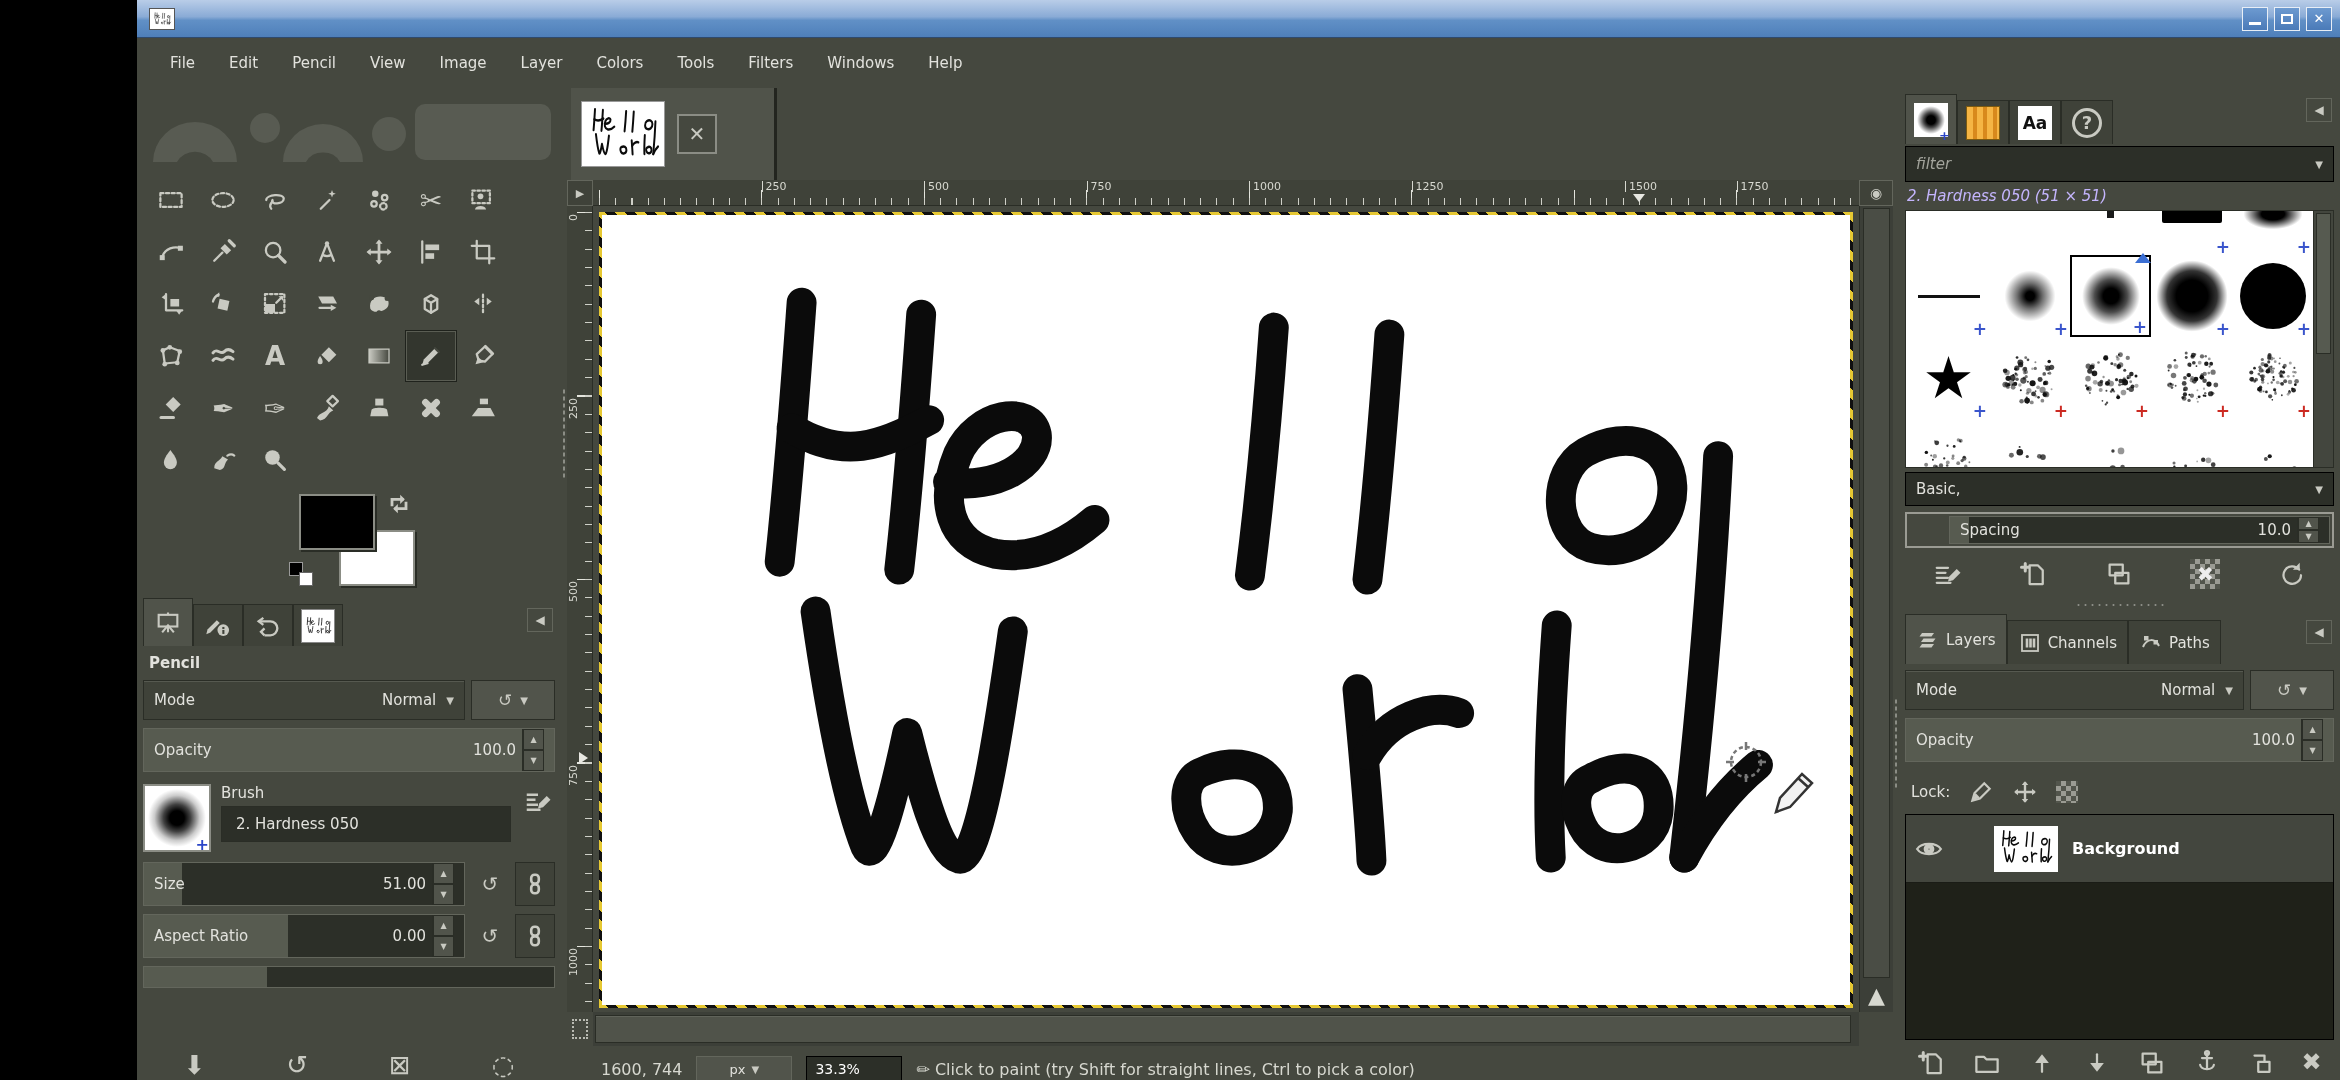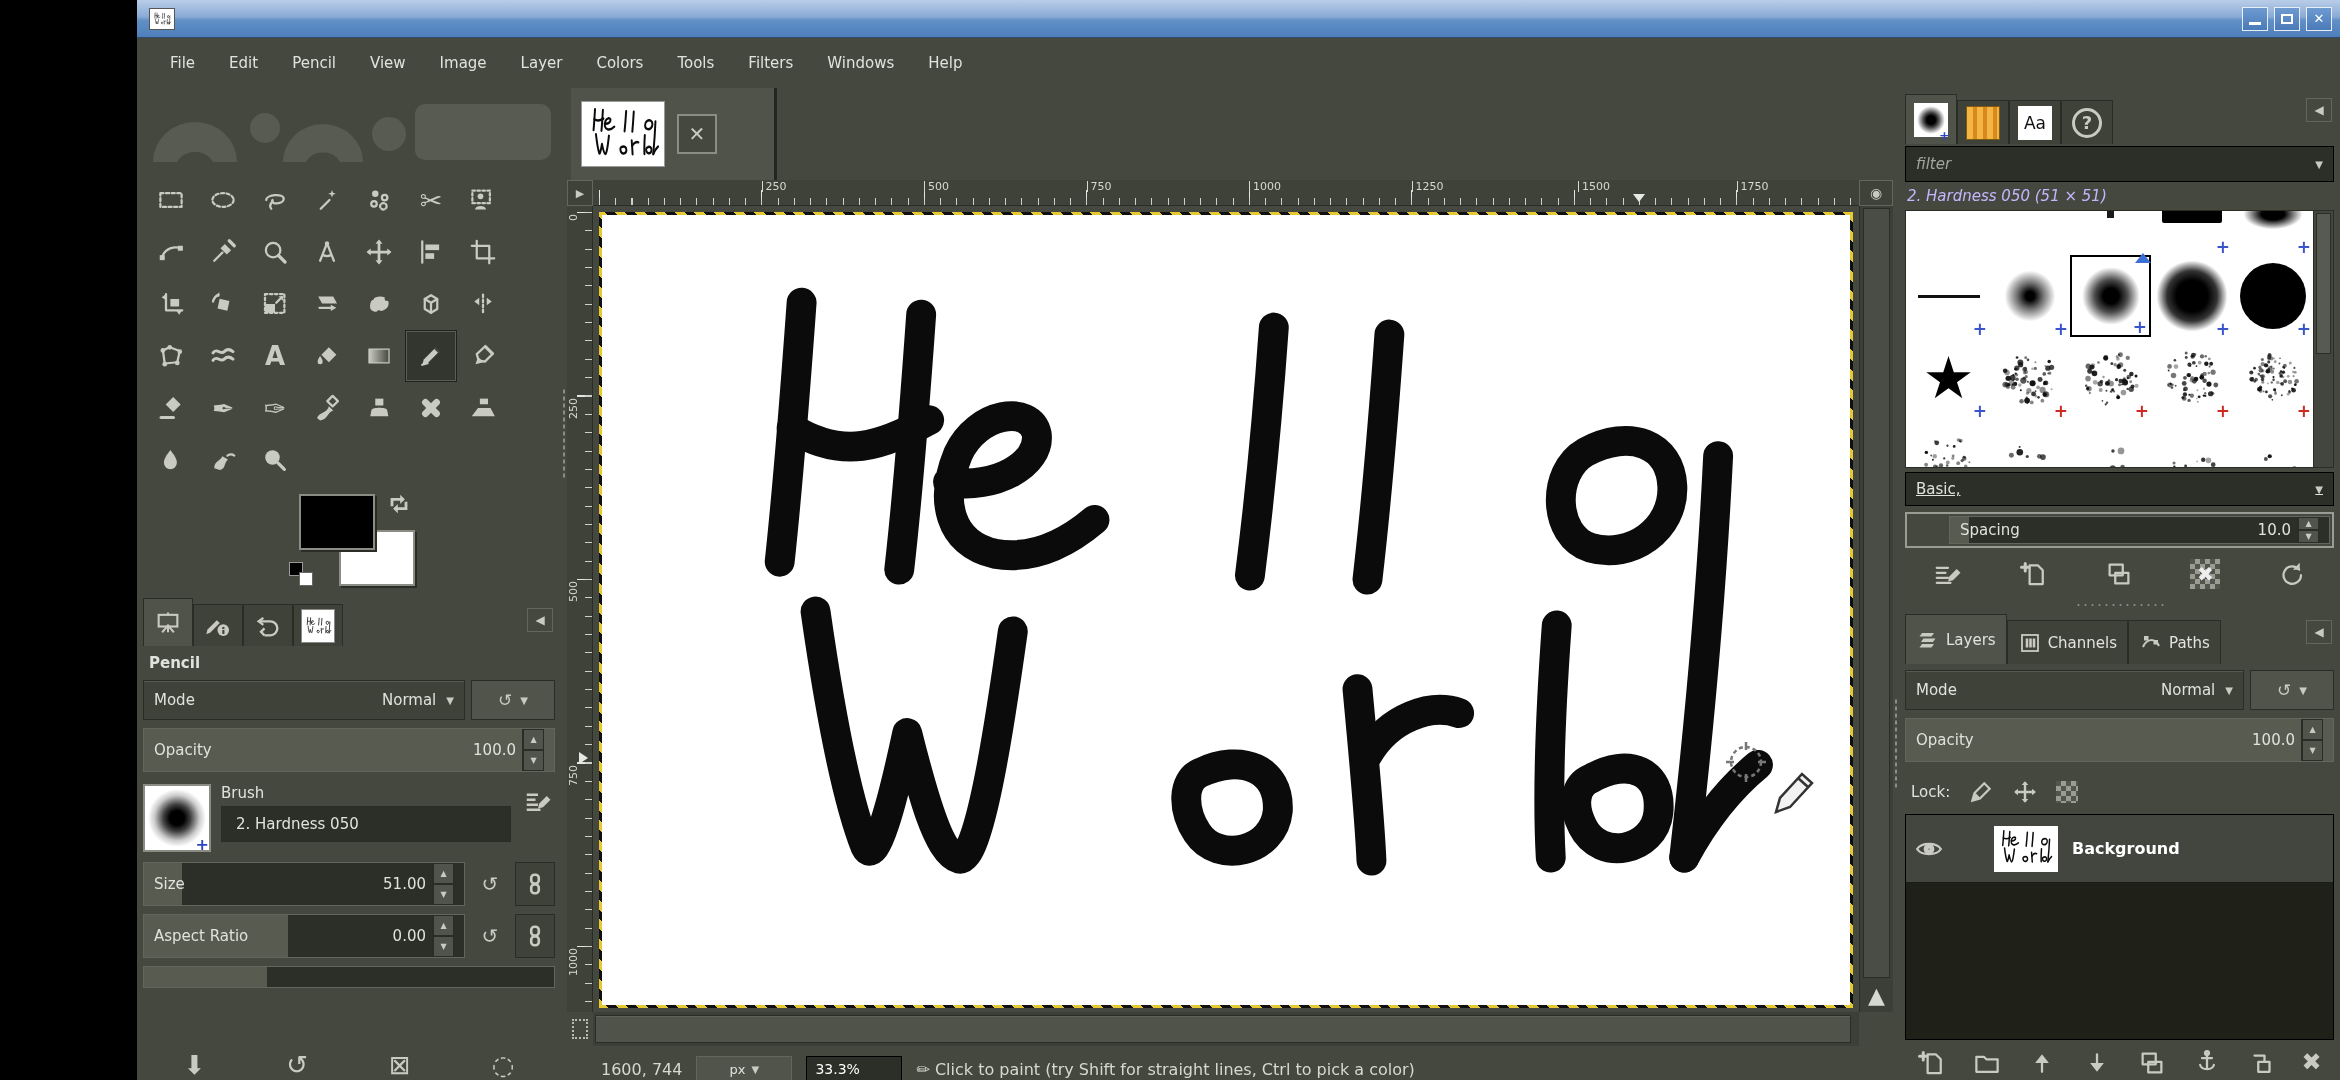--- a/index.html
+++ b/index.html
@@ -120,21 +120,21 @@
   #zoom-box{height:26px;width:96px;margin-top:-4px;background:var(--inset);border:1px solid #000;display:flex;align-items:center;padding:0 8px;font-size:14px;color:#fff;}
   #status-msg{white-space:nowrap;}
   
   #bdock-tabs{height:56px;display:flex;align-items:flex-end;position:relative;padding-top:8px;}
   .btab{width:52px;height:44px;border:1px solid var(--bd);border-bottom:none;background:var(--panel2);display:flex;align-items:center;justify-content:center;}
   .btab.active{height:50px;background:#50534a;}
   .btab .bthumb{width:34px;height:34px;background:#fff;position:relative;
     background-image:radial-gradient(circle,#000 0 18%,rgba(0,0,0,.7) 32%,transparent 58%);}
   .btab .bthumb .plus{position:absolute;right:-2px;bottom:-6px;color:#2b46c8;font-weight:bold;font-size:13px;}
   .btab .pat{width:34px;height:34px;background:repeating-linear-gradient(90deg,#f5b544 0 6px,#d8891c 6px 10px);border:1px solid #7c5a10;}
-  .btab .aa{width:34px;height:34px;background:#fff;color:#111;font-weight:normal;font-size:17px;display:flex;align-items:center;justify-content:center;}
+  .btab .aa{width:34px;height:34px;background:#fff;color:#111;font-weight:bold;font-size:17px;display:flex;align-items:center;justify-content:center;}
   .btab .q{width:30px;height:30px;border:3px solid var(--icon);border-radius:50%;color:var(--icon);font-weight:bold;font-size:18px;display:flex;align-items:center;justify-content:center;}
   #filter-box{height:36px;margin-top:2px;background:var(--inset);border:1px solid #000;display:flex;align-items:center;padding:0 10px;}
   #filter-box .ph{font-style:italic;color:#a3a49c;font-size:15px;}
   #filter-box .caret{margin-left:auto;}
   #sel-brush-label{font-style:italic;font-size:15px;color:#c4b5fd;padding:5px 2px;}
   #brusharea{height:258px;display:flex;border:1px solid var(--bd);}
   #brushgrid-clip{flex:1;background:#fff;overflow:hidden;position:relative;}
   #brushgrid{position:absolute;left:2px;top:-38px;display:grid;grid-template-columns:repeat(5,81px);grid-auto-rows:82px;}
   .bcell{position:relative;display:flex;align-items:center;justify-content:center;}
   .bcell.selected{border:2px solid #000;}
@@ -145,21 +145,21 @@
   #brushscroll .thumb{position:absolute;left:2px;right:2px;top:2px;height:55%;background:#565a50;border:1px solid var(--bd);}
   .b-dot{width:7px;height:7px;background:#1a1a1a;}
   .b-bar{width:60px;height:17px;background:#000;border-radius:2px;}
   .b-ellip{width:58px;height:30px;background:radial-gradient(ellipse,#000 0 28%,rgba(0,0,0,.5) 50%,transparent 72%);}
   .b-line{width:62px;height:3px;background:#111;}
   .b-soft1{width:62px;height:62px;background:radial-gradient(circle,#000 0 10%,rgba(0,0,0,.55) 30%,transparent 58%);}
   .b-soft2{width:68px;height:68px;background:radial-gradient(circle,#000 0 16%,rgba(0,0,0,.7) 34%,transparent 60%);}
   .b-soft3{width:74px;height:74px;background:radial-gradient(circle,#000 0 30%,rgba(0,0,0,.8) 48%,transparent 68%);}
   .b-round{width:66px;height:66px;background:#000;border-radius:50%;}
   .b-star{font-size:58px;color:#000;line-height:1;}
-  #group-box{height:34px;margin-top:4px;background:var(--inset);border:1px solid #000;display:flex;align-items:center;padding:0 10px;font-size:15px;text-decoration:underline;}
+  #group-box{height:34px;margin-top:4px;background:var(--inset);border:1px solid #000;display:flex;align-items:center;padding:0 10px;font-size:15px;}
   #group-box .caret{margin-left:auto;}
   #spacing-outer{margin-top:6px;border:2px solid #9a9b93;padding:2px;}
   #actions-row{height:52px;display:flex;align-items:center;justify-content:space-around;font-size:24px;color:var(--icon);}
   .hhandle{height:10px;display:flex;align-items:center;justify-content:center;}
   .hhandle .dots{width:90px;height:4px;background-image:radial-gradient(#8b8d85 1px,transparent 1.5px);background-size:7px 4px;}
   #layer-tabs{height:54px;display:flex;align-items:flex-end;position:relative;padding-top:4px;}
   .ltab{height:44px;border:1px solid var(--bd);border-bottom:none;background:var(--panel2);display:flex;align-items:center;gap:6px;padding:0 10px;font-size:15px;}
   .ltab.active{height:50px;background:#50534a;}
   #lock-row{height:44px;display:flex;align-items:center;gap:18px;padding-left:6px;font-size:15px;}
   .checker{width:22px;height:22px;background-image:linear-gradient(45deg,#9a9b93 25%,transparent 25%,transparent 75%,#9a9b93 75%),linear-gradient(45deg,#9a9b93 25%,transparent 25%,transparent 75%,#9a9b93 75%);background-size:10px 10px;background-position:0 0,5px 5px;background-color:#52554c;}
@@ -610,21 +610,21 @@
       </div>
       <div id="rulerrow">
         <div class="corner-btn">▶</div>
         <div id="hruler">
           <div id="hmarker" style="left: 1040px;"></div>
         <div class="hlab" style="left: 168.5px;">250</div>
             <div class="hlab" style="left: 331px;">500</div>
             <div class="hlab" style="left: 493.5px;">750</div>
             <div class="hlab" style="left: 656px;">1000</div>
             <div class="hlab" style="left: 818.5px;">1250</div>
-            <div class="hlab" style="left: 985px;">1500</div>
+            <div class="hlab" style="left: 1032px;">1500</div>
             <div class="hlab" style="left: 1143.5px;">1750</div>
           </div>
         <div id="zoomfollow">◉</div>
       </div>
       <div id="mainrow">
         <div id="vruler">
           <div id="vmarker" style="top: 546.096px;"></div>
         <div class="vlab" style="top: 8px;">0</div>
             <div class="vlab" style="top: 191.5px;">250</div>
             <div class="vlab" style="top: 375px;">500</div>

